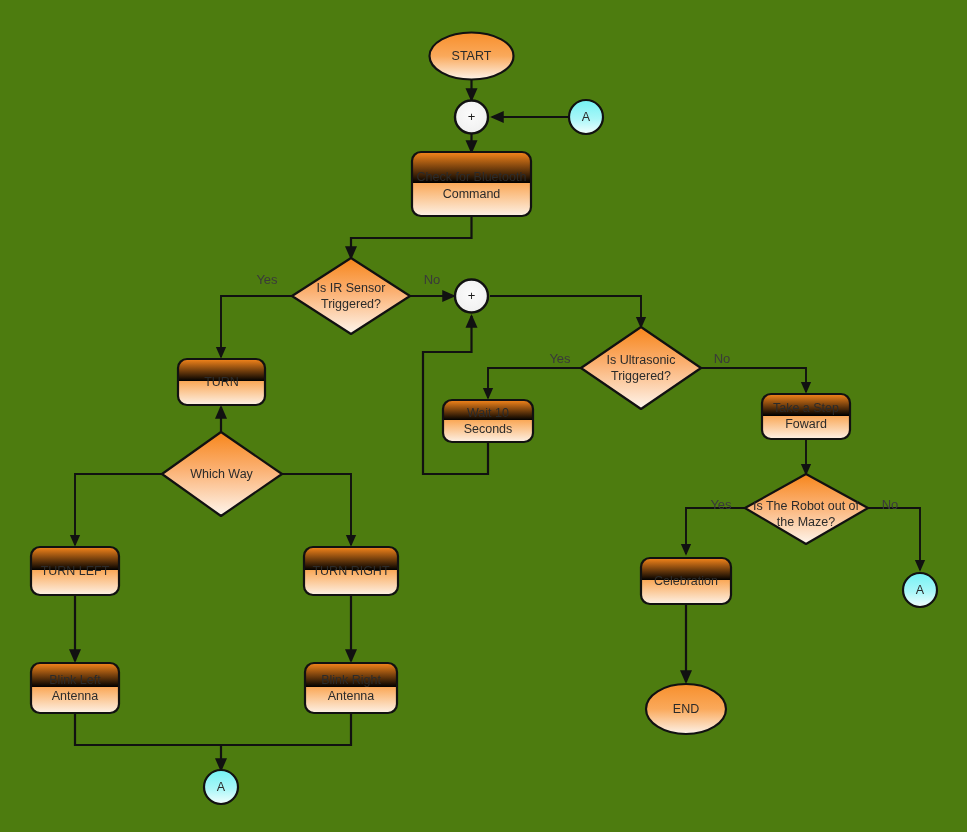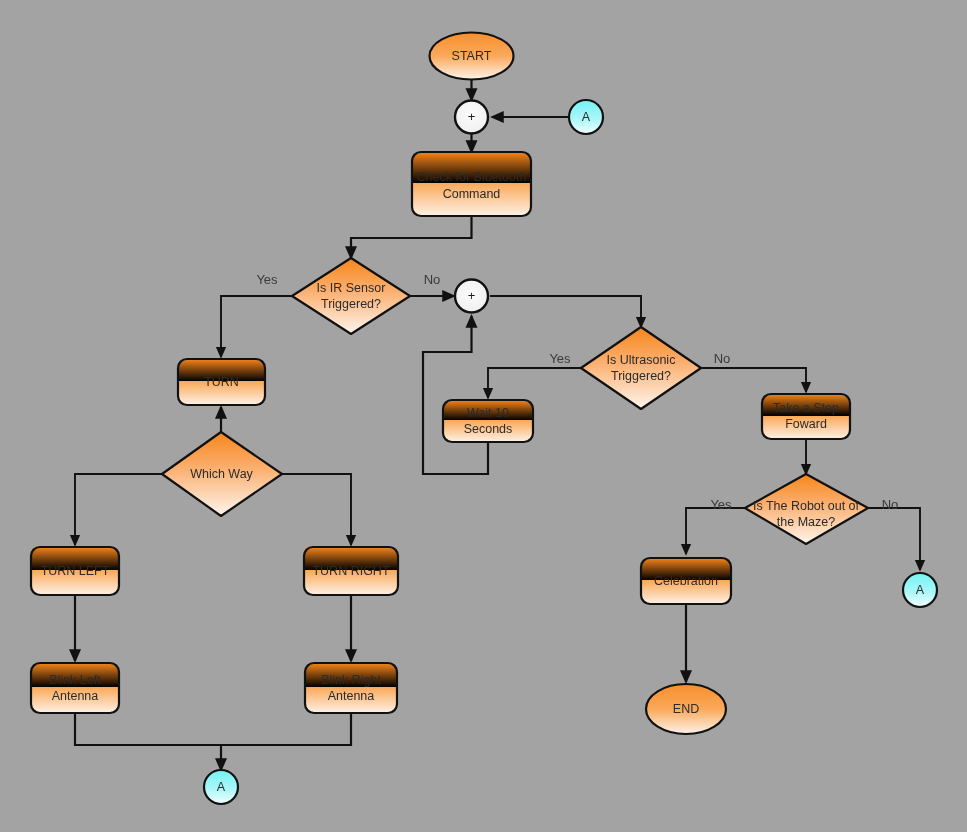--- a/index.html
+++ b/index.html
@@ -7,21 +7,21 @@
     padding: 0;
     background: #ffffff;
   }
   body {
     font-family: "Liberation Sans", sans-serif;
   }
   #canvas-wrap {
     position: relative;
     width: 967px;
     height: 832px;
-    background: #a3a3a3;
+    background: #4d7c0f;
     overflow: hidden;
   }
   svg#flow {
     display: block;
     width: 967px;
     height: 832px;
   }
   .node-shape {
     stroke: #111111;
     stroke-width: 2.2;

